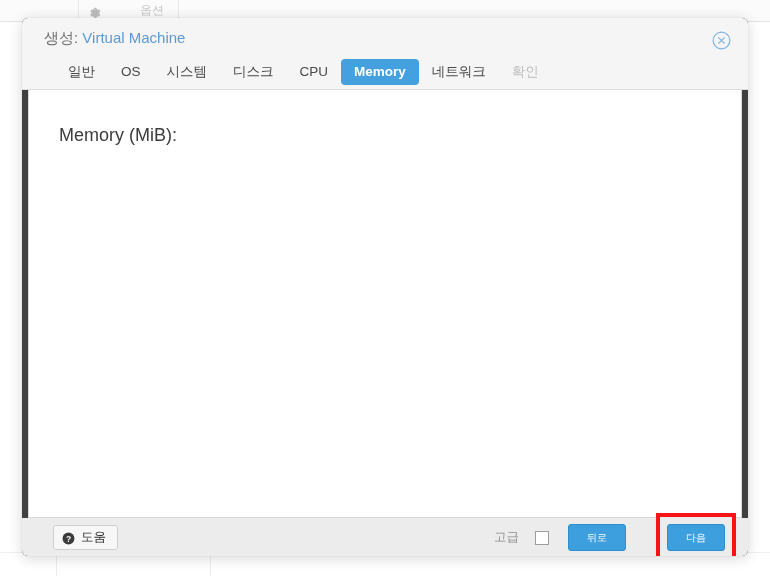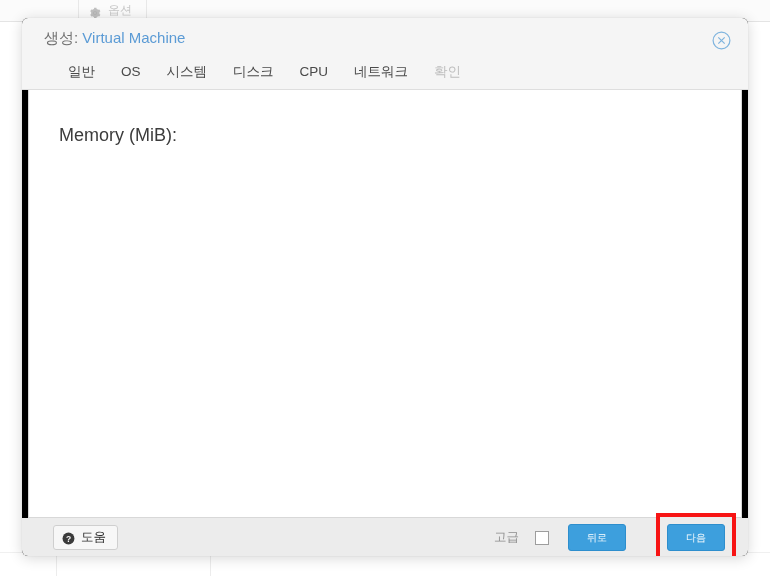--- a/index.html
+++ b/index.html
@@ -44,20 +44,21 @@
   }
   #bg-option-item .gear {
     width: 12px; height: 12px;
     color: #b5b5b5;
     display: block;
   }
   #bg-option-label {
     font-size: 12px;
     color: #c9c9c9;
     white-space: nowrap;
+    margin-left: 32px;
   }
   .bg-vline {
     position: absolute;
     top: 552px;
     width: 1px;
     height: 24px;
     background: #ececec;
   }
   .bg-hline {
     position: absolute;
@@ -68,21 +69,21 @@
     background: #f0f0f0;
   }
 
   
   #dialog {
     position: absolute;
     left: 22px;
     top: 18px;
     width: 726px;
     height: 538px;
-    background: #000000;
+    background: #404040;
     border-radius: 6px;
     box-shadow: 0 2px 14px rgba(0,0,0,0.16), 0 0 1px rgba(0,0,0,0.22);
     box-sizing: border-box;
     overflow: hidden;
   }
 
   
   #dialog-header {
     position: absolute;
     left: 0; top: 0;
@@ -323,20 +324,21 @@
         <path d="M7.3 7.3l6.4 6.4M13.7 7.3l-6.4 6.4"></path>
       </svg>
     </div>
 
     <div id="tabs">
       <div class="tab">일반</div>
       <div class="tab">OS</div>
       <div class="tab">시스템</div>
       <div class="tab">디스크</div>
       <div class="tab">CPU</div>
+      <div class="tab active">Memory</div>
       <div class="tab">네트워크</div>
       <div class="tab disabled">확인</div>
     </div>
   </div>
 
   <div id="dialog-content">
     <div id="field-row">
       <div id="memory-label">Memory (MiB):</div>
     </div>
   </div>

